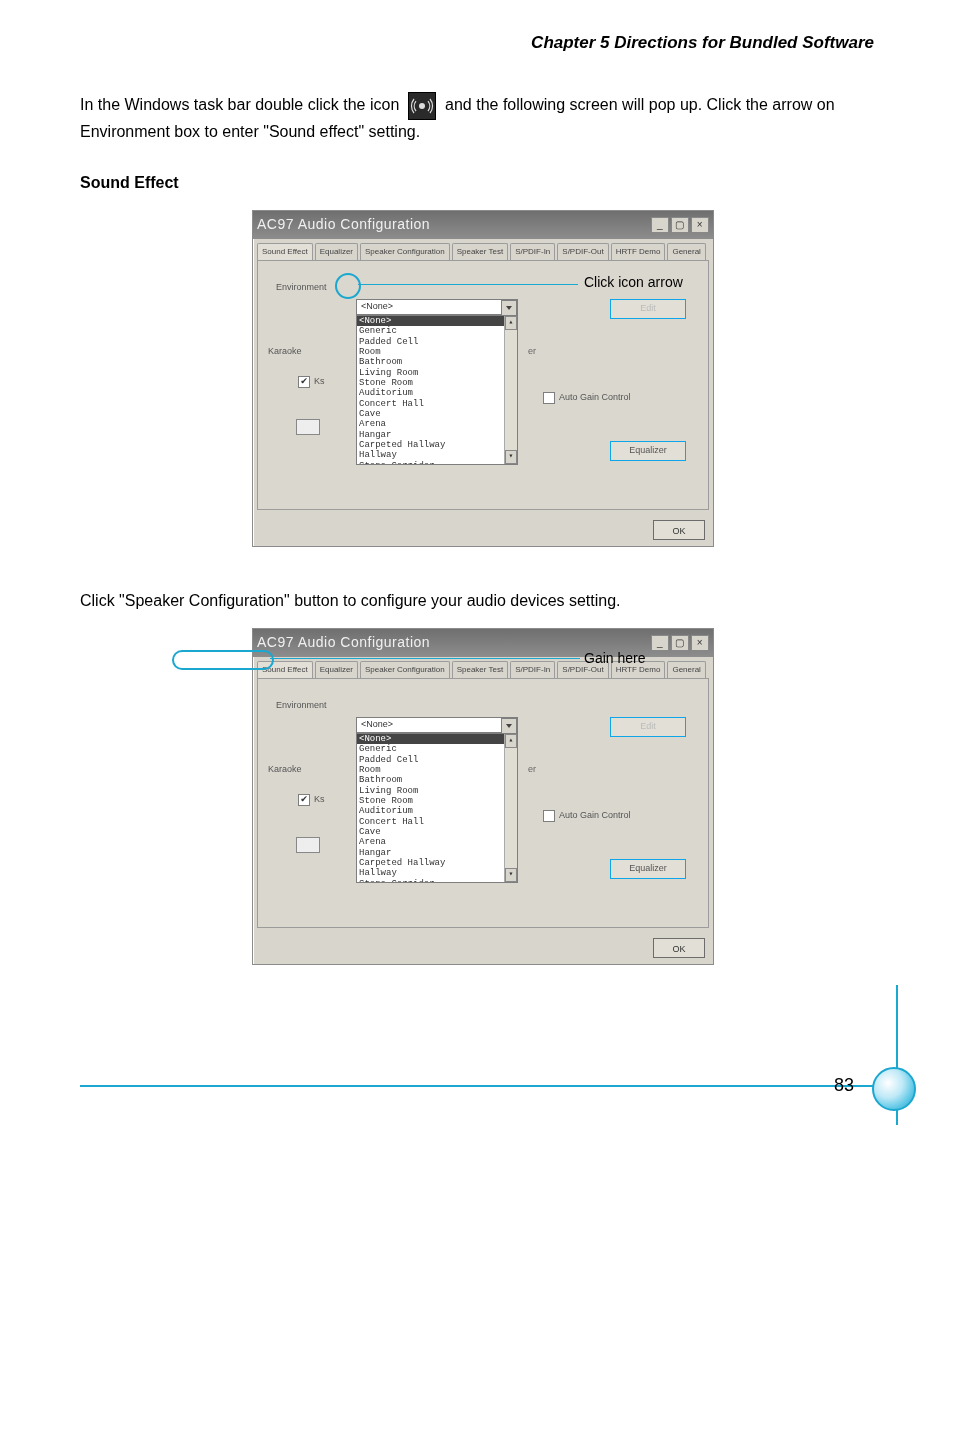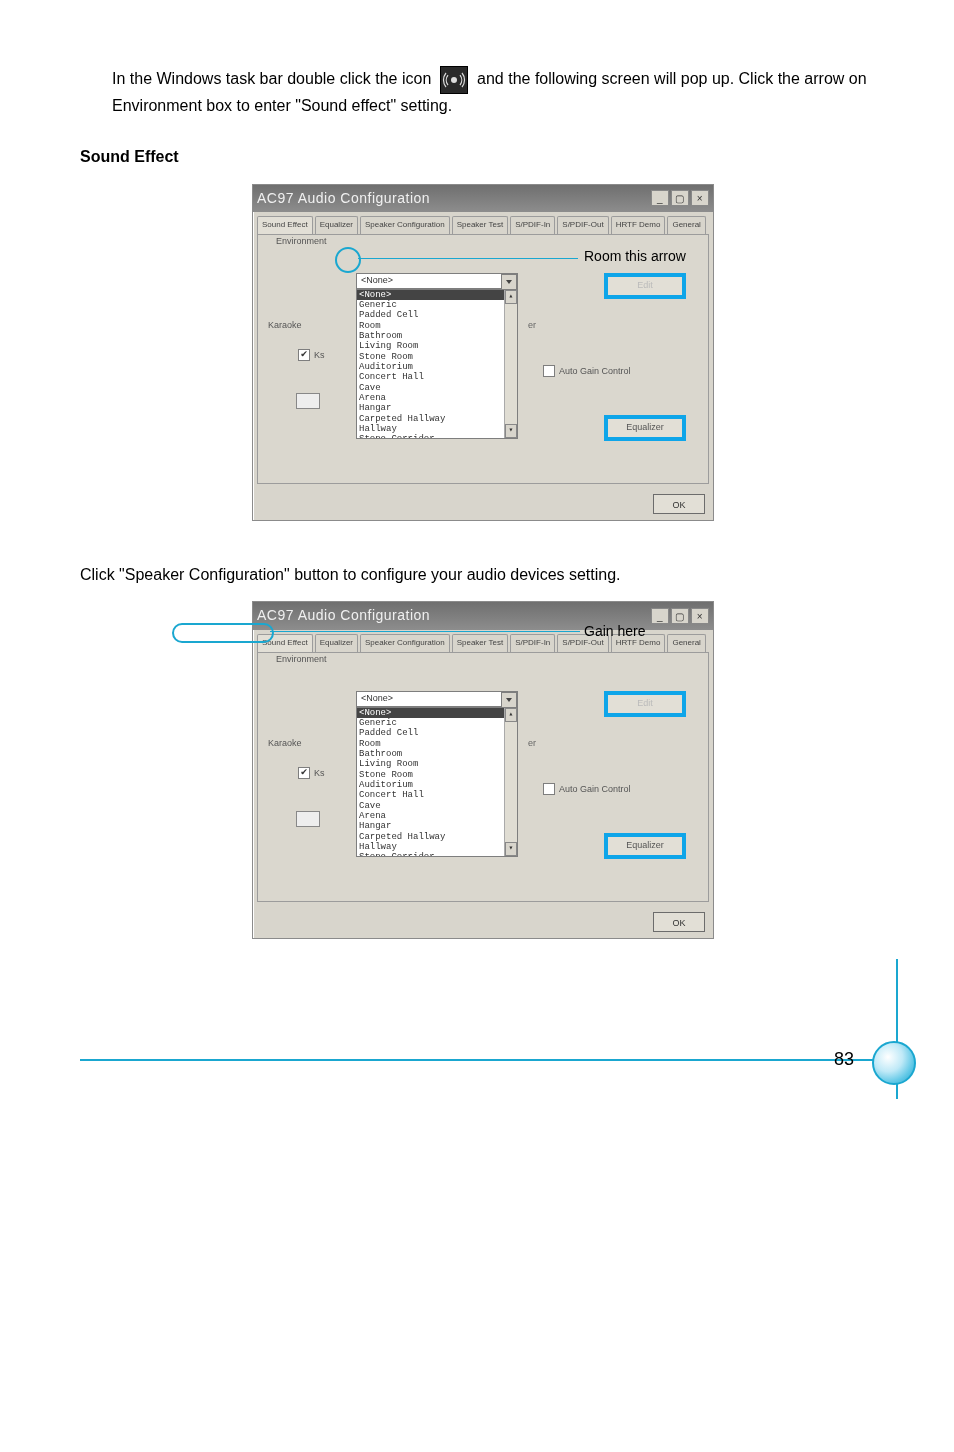--- a/index.html
+++ b/index.html
@@ -115,21 +115,21 @@
     margin: 0 4px 4px 4px;
     border:1px solid #9c9c9c;
     padding: 10px 10px 18px 10px;
     background:#dad7ce;
     height: 250px;
     box-sizing: border-box;
     position:relative;
   }
   .group-label {
     position:absolute;
-    top:0; left:14px;
+    top:20px; left:14px;
     font-size:9px; color:#555;
     background:#dad7ce; padding:0 4px;
   }
   .sub-legend {
     position:absolute;
     left:10px;
     font-size:9px;
     color:#555;
   }
   .combo {
@@ -161,29 +161,29 @@
     font-size:9px;
     line-height:1.15;
   }
   .listbox .sel {
     background:#444; color:#fff;
   }
   .listbox .item { padding:0 2px; white-space:nowrap; }
   .btn {
     position:absolute;
     width:74px; height:18px;
-    border:4px solid #0ea5e9;
+    border:1px solid #0ea5e9;
     background:#e2dfd6;
     font-size:9px;
     display:flex; align-items:center; justify-content:center;
     color:#888;
   }
   .chk {
     position:absolute;
-    display:flex; gap:4px;
+    display:flex; align-items:center; gap:4px;
     font-size:9px; color:#555;
   }
   .chk .box {
     width:10px; height:10px; border:1px solid #7e7e7e; background:#fff;
   }
   .chk .box.checked::after { content:"✔"; font-size:9px; line-height:9px; color:#333; display:block; text-align:center; }
   .dialog-footer {
     display:flex; justify-content:flex-end;
     padding: 6px 8px;
   }
@@ -246,25 +246,28 @@
   }
   .list-scroll .arrow { height:12px; border:1px solid #888; background:#d8d5cc; font-size:8px; text-align:center; line-height:10px; }
 </style>
 </head>
 <body>
 
 <div class="page">
 
 
   <div class="body-text">
+    <div class="chapter-hdr" style="text-align:right; font-style:italic; font-weight:bold; font-size:17px; color:#000;">
+      <span>Chapter 5  Directions for Bundled Software</span>
+    </div>
 
     <div style="height:30px;"></div>
 
 
-    <div class="para" style="position:relative;margin-left:32px;">
+    <div class="para" style="position:relative;">
       <span>In the Windows task bar double click the icon&nbsp;</span>
       <span class="tray-icon">
         <svg width="26" height="26" viewBox="0 0 26 26">
           <rect width="26" height="26" fill="#2a2a2a"></rect>
           <circle cx="13" cy="13" r="3" fill="#ddd"></circle>
           <path d="M7 8 A8 8 0 0 0 7 18" stroke="#ddd" stroke-width="1.2" fill="none"></path>
           <path d="M19 8 A8 8 0 0 1 19 18" stroke="#ddd" stroke-width="1.2" fill="none"></path>
           <path d="M5 6 A11 11 0 0 0 5 20" stroke="#ddd" stroke-width="1.2" fill="none"></path>
           <path d="M21 6 A11 11 0 0 1 21 20" stroke="#ddd" stroke-width="1.2" fill="none"></path>
         </svg>
@@ -356,21 +359,21 @@
         </div>
         <div class="dialog-footer">
           <div class="ok-btn">
               <span>OK</span>
             </div>
         </div>
       </div>
 
       <div class="annot-circle" style="width:22px; height:22px; left:255px; top:63px;"></div>
       <div class="annot-line" style="left:278px; top:74px; width:220px;"></div>
-      <div class="annot-label" style="left:504px; top:62px;">Room this arrow</div>
+      <div class="annot-label" style="left:504px; top:62px;">Click icon arrow</div>
     </div>
 
     <div style="height:36px;"></div>
     <div class="para">Click "Speaker Configuration" button to configure your audio devices setting.</div>
 
     <div class="dialog-wrap">
       <div class="dialog">
         <div class="title-bar">
           <span>AC97 Audio Configuration</span>
           <span class="ctrls">

